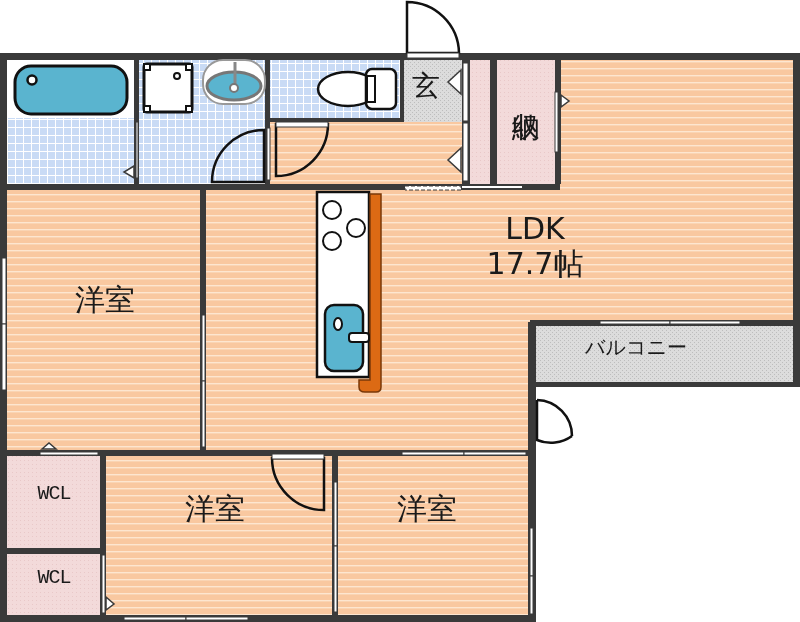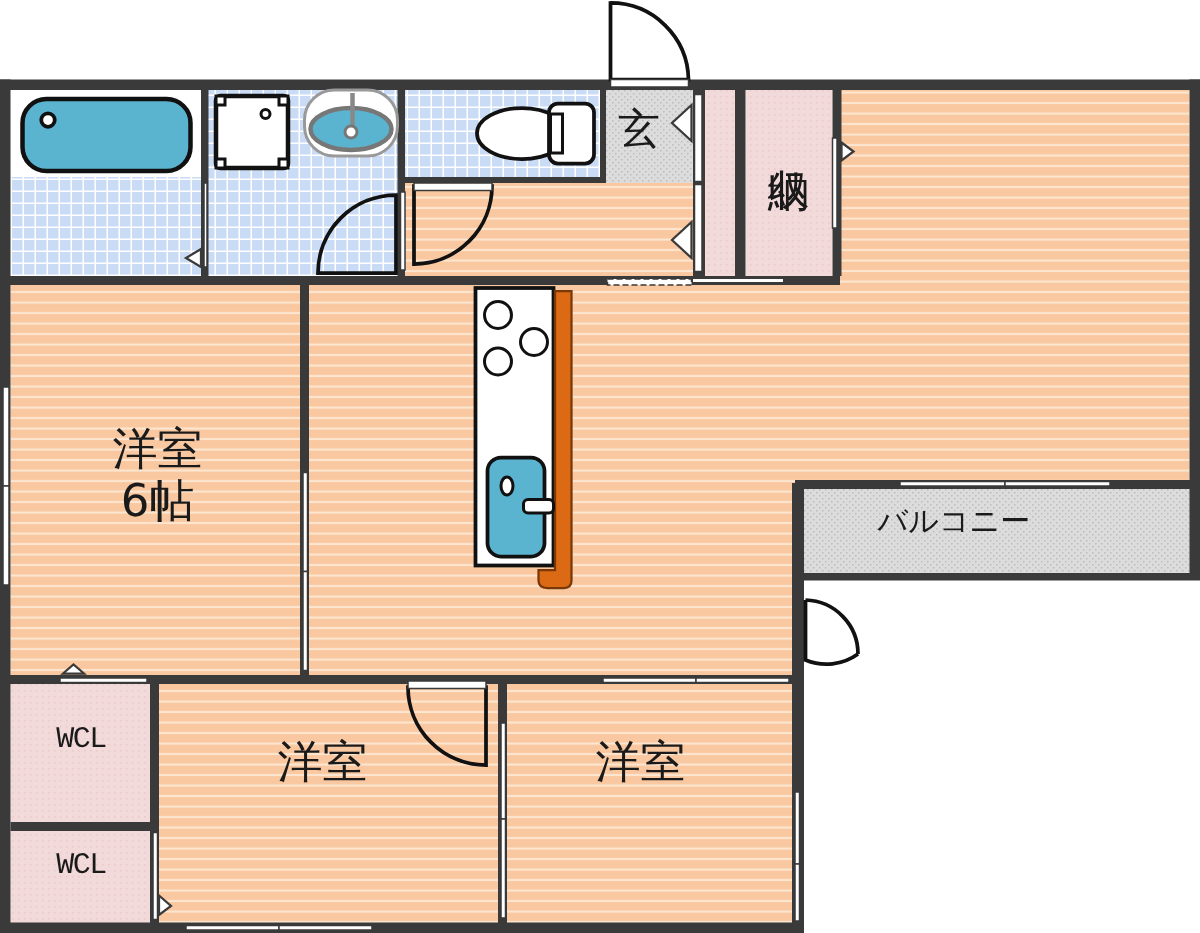--- a/index.html
+++ b/index.html
@@ -205,25 +205,26 @@
     <rect x="325" y="305" width="38" height="66" rx="9" fill="#5ab4cf" stroke="#111" stroke-width="2.5"></rect>
     <ellipse cx="338" cy="324" rx="4" ry="6" fill="#fff" stroke="#111" stroke-width="2"></ellipse>
     <rect x="349" y="333" width="20" height="9" rx="3" fill="#fff" stroke="#111" stroke-width="2"></rect>
   </g>
 </svg>
 
 <div class="label small" style="left:412px; top:70px; font-size:28px;">玄</div>
 <div class="label vertical" style="left:509px; top:90px; font-size:28px;">収納</div>
 
 <div class="label" style="left:460px; top:212px; width:150px;">
+  <div class="room-name">LDK</div>
+  <div class="room-size">17.7帖</div>
 </div>
 
 <div class="label" style="left:40px; top:283px; width:130px;">
   <div class="room-name">洋室</div>
-  <div class="room-size">6帖</div>
 </div>
 
 <div class="label" style="left:150px; top:492px; width:130px;">
   <div class="room-name">洋室</div>
 </div>
 
 <div class="label" style="left:362px; top:492px; width:130px;">
   <div class="room-name">洋室</div>
 </div>
 

